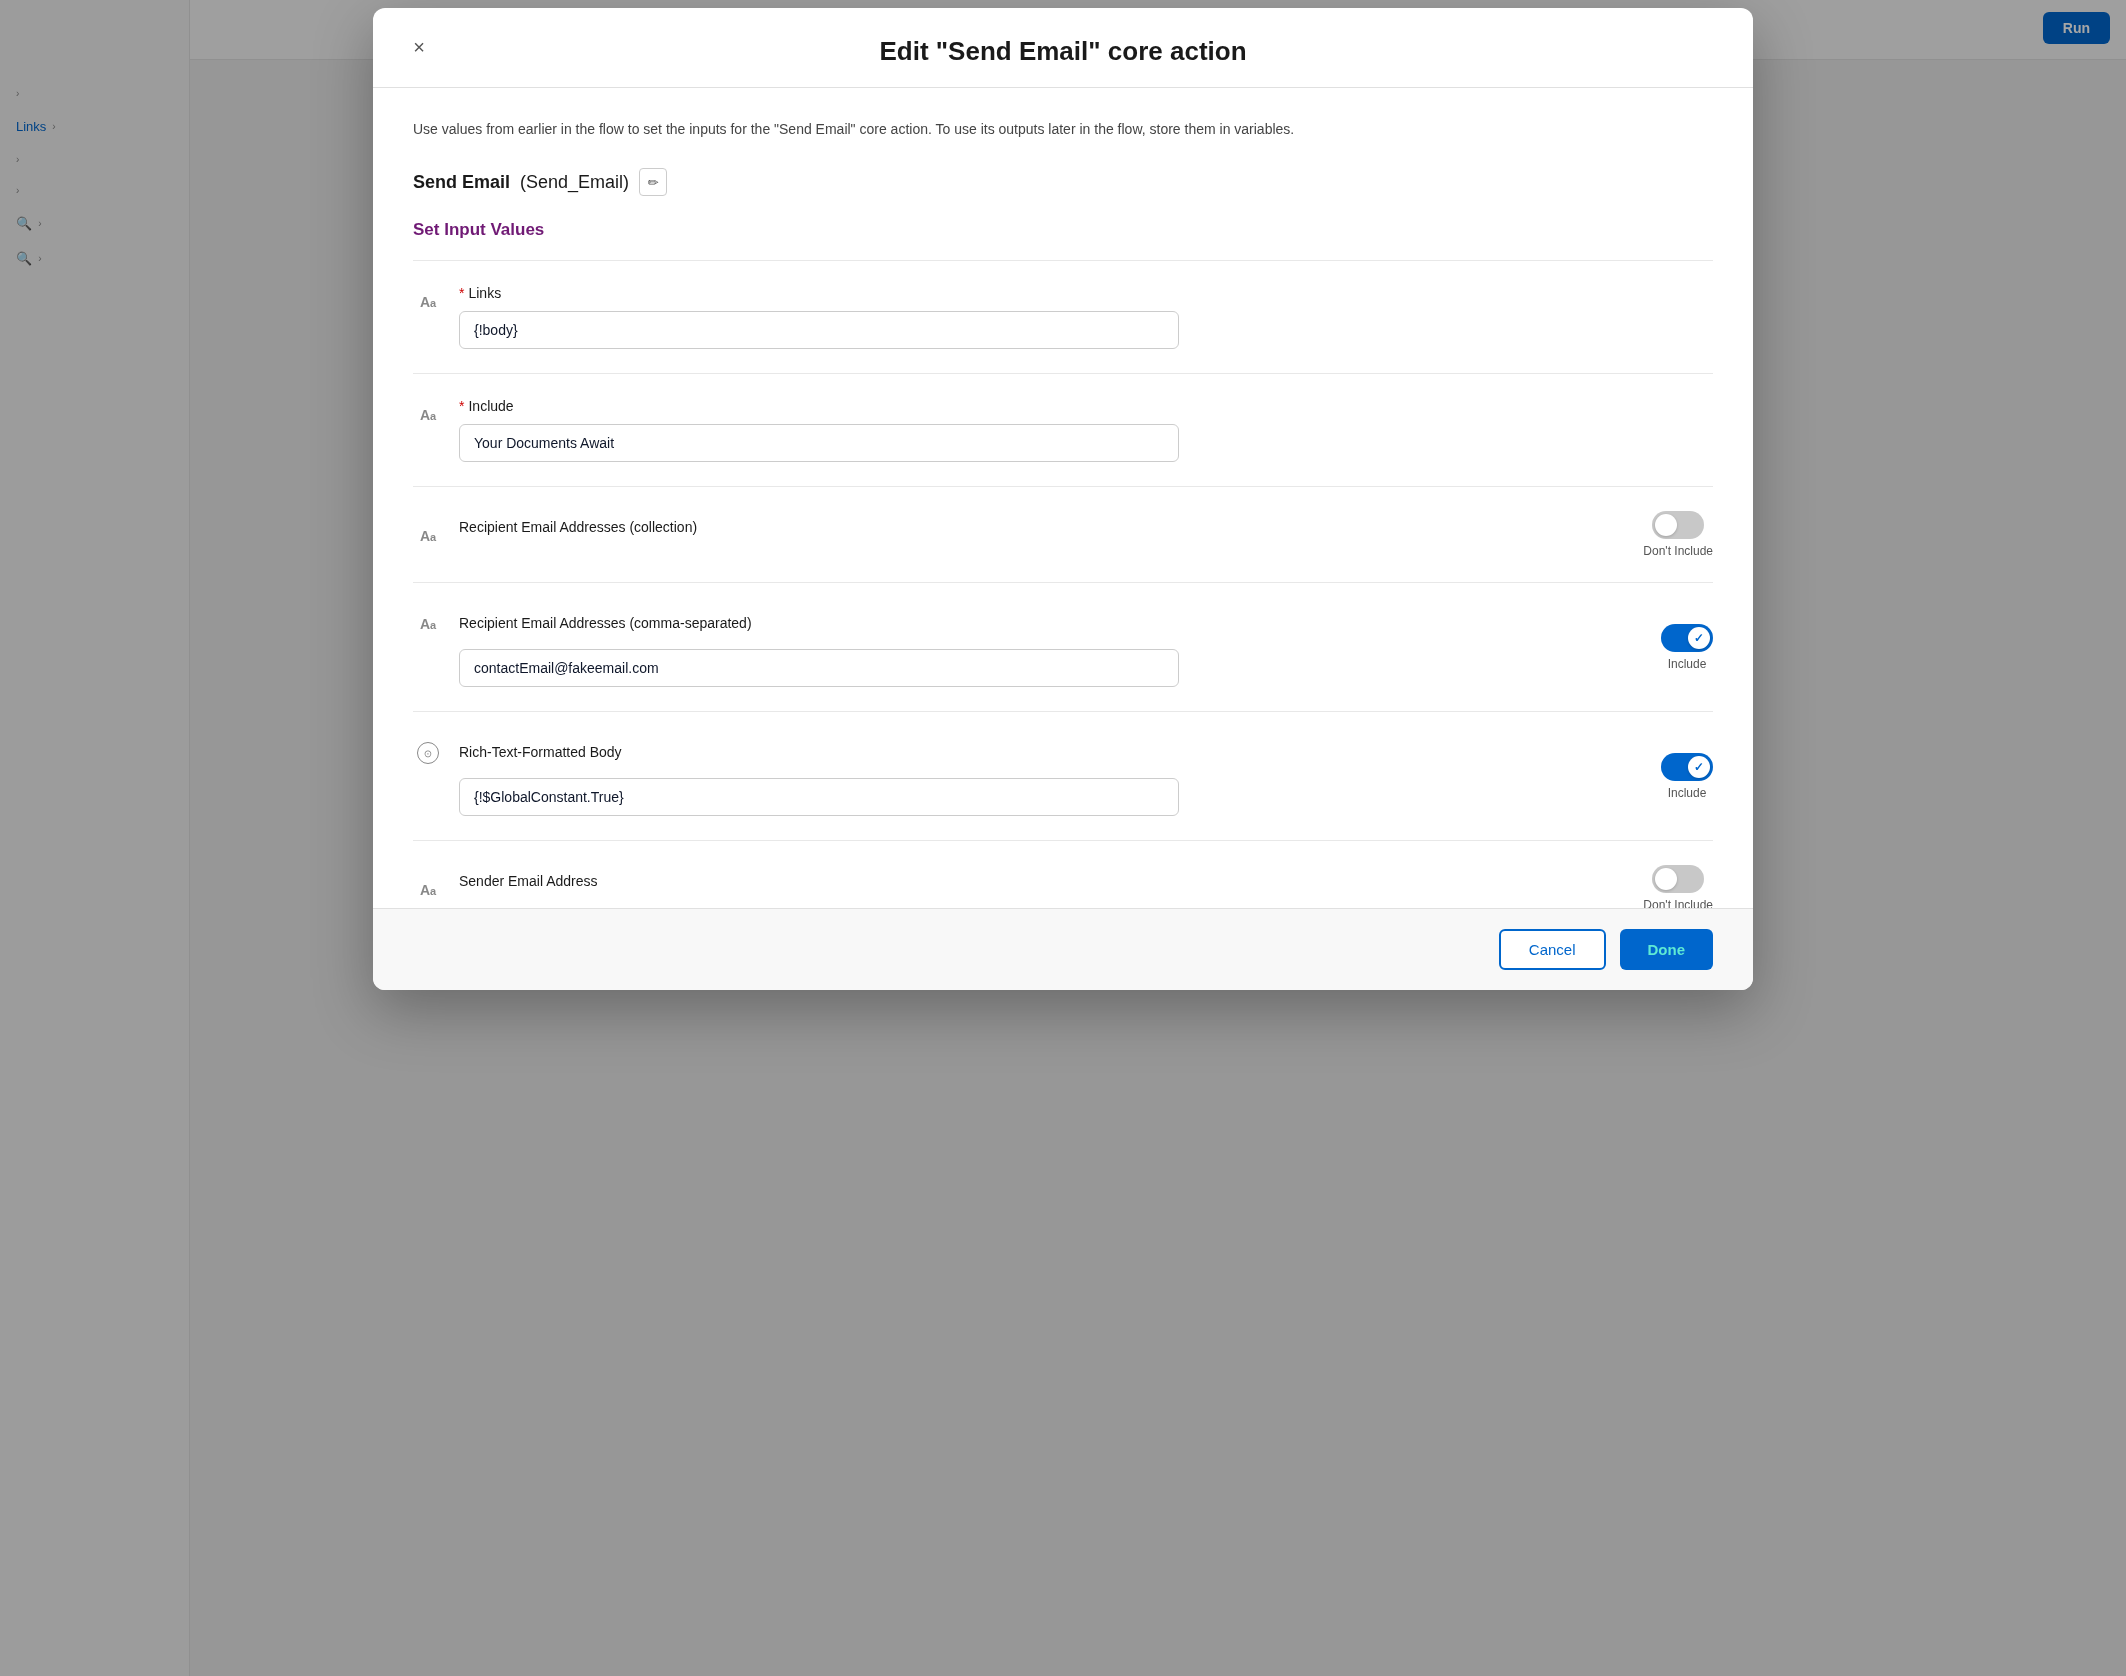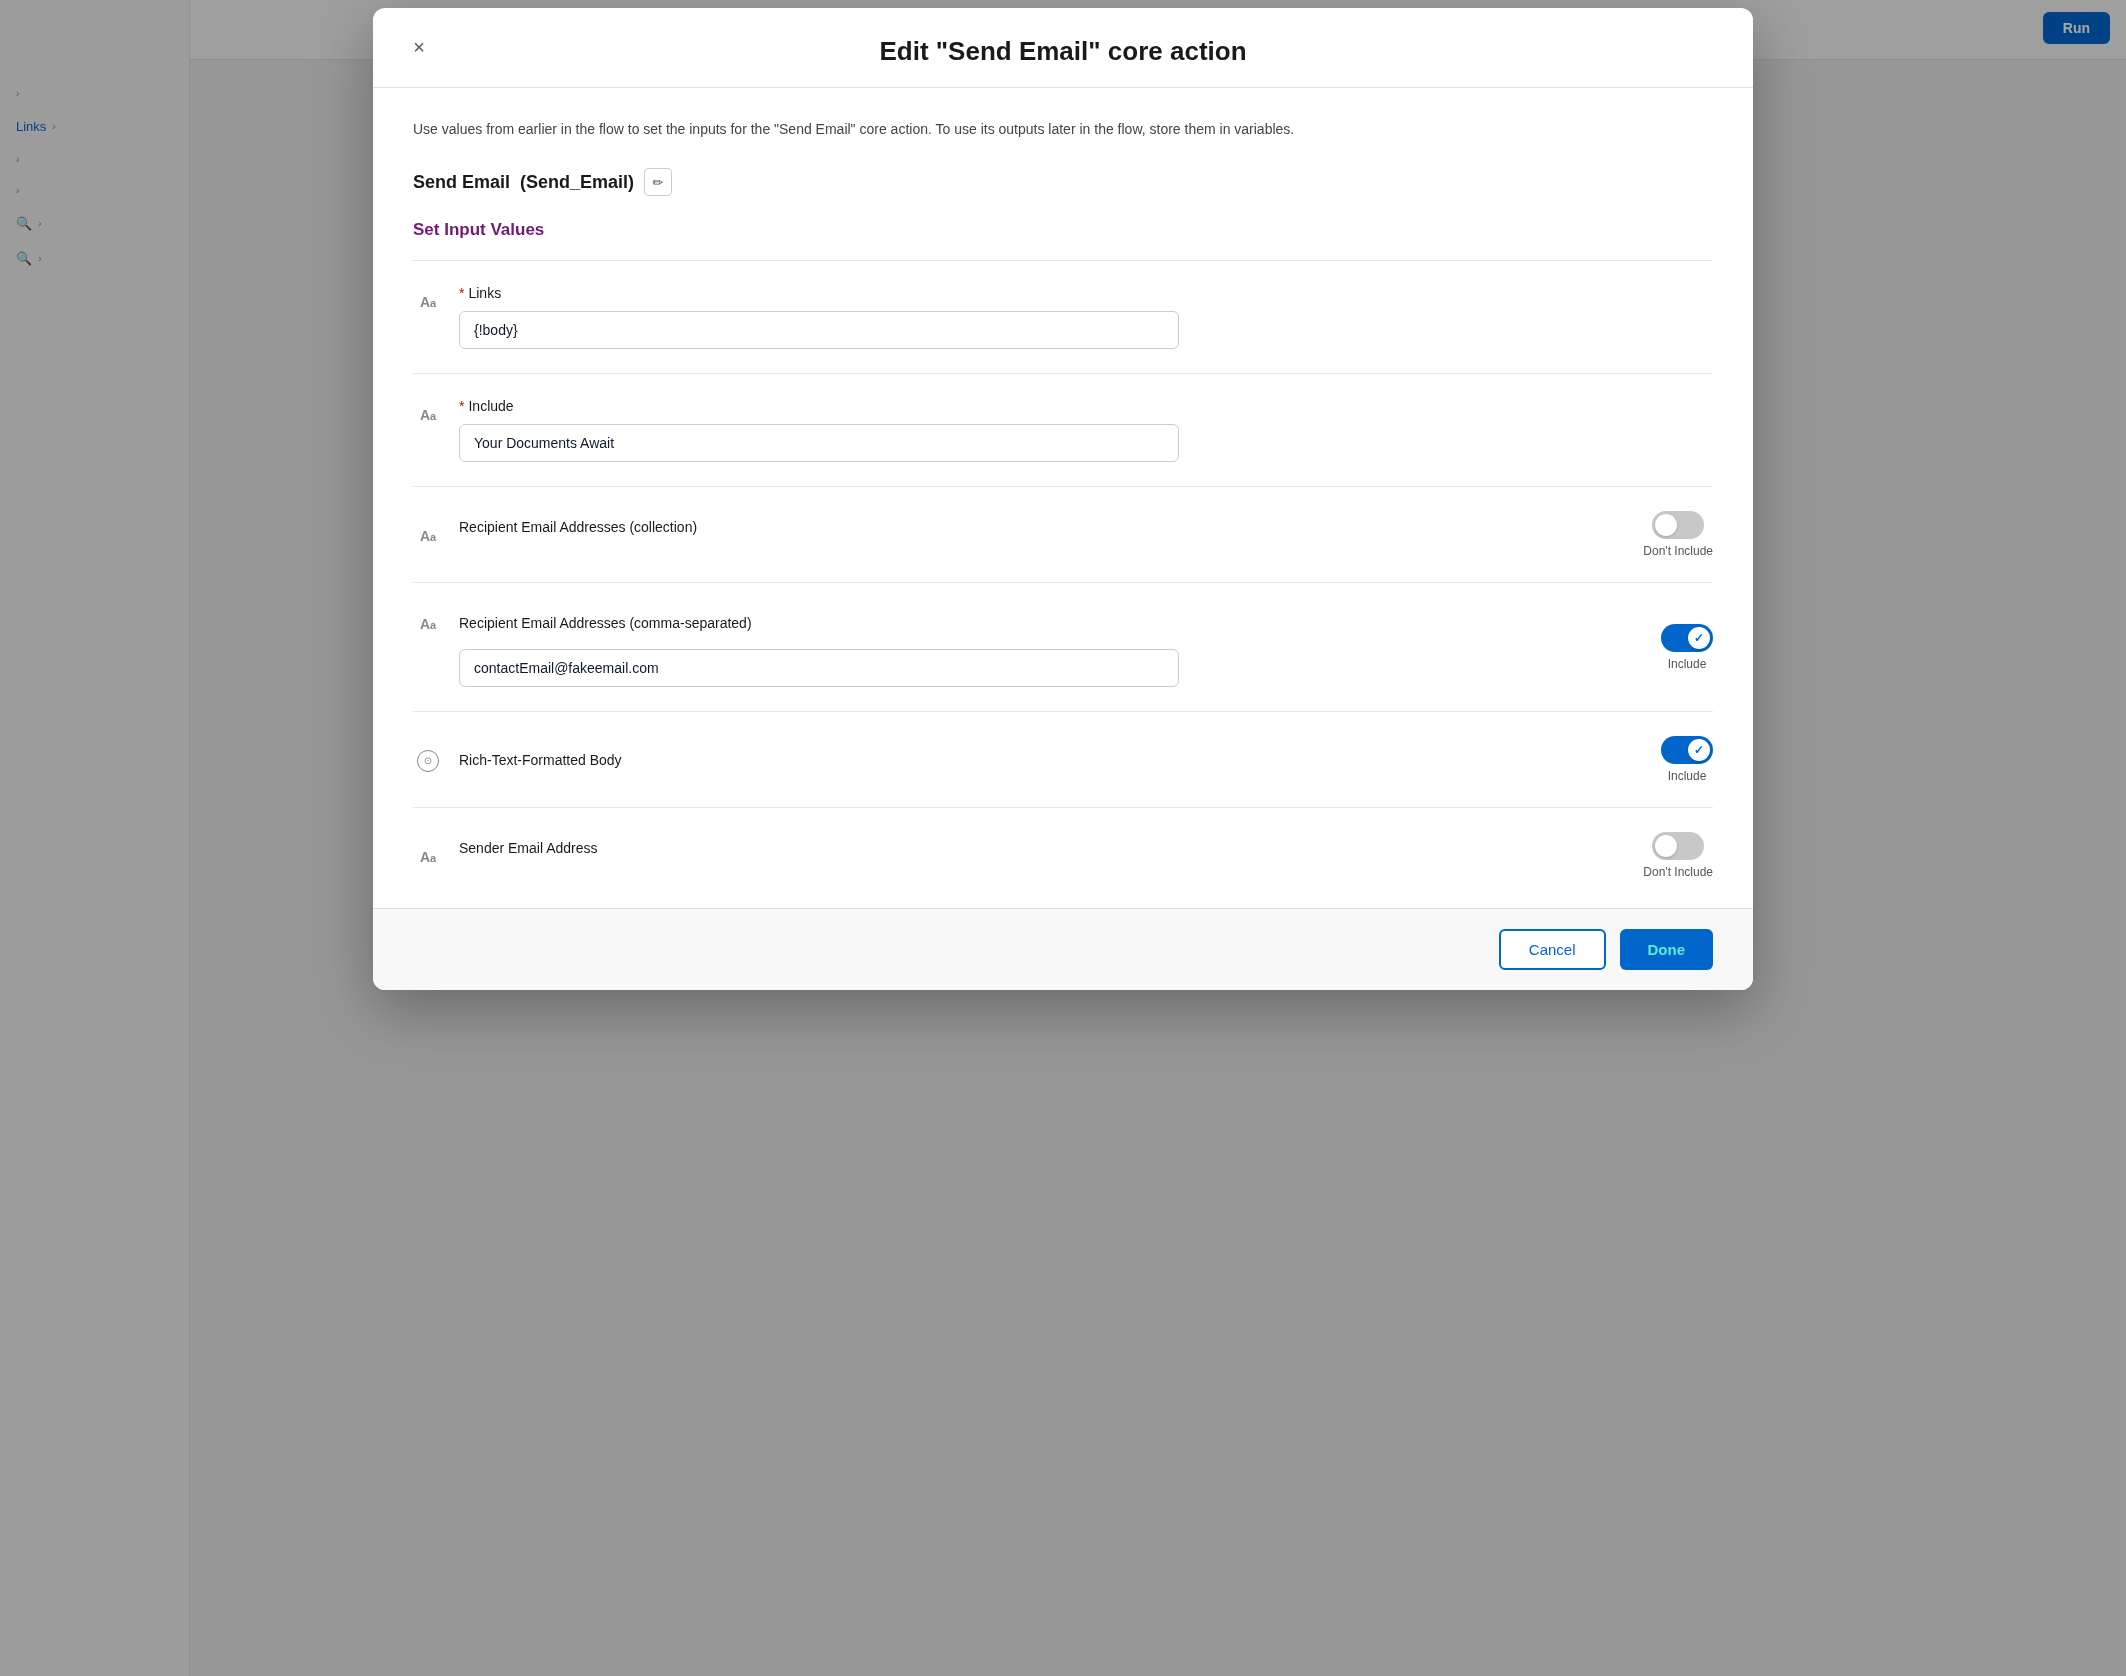--- a/index.html
+++ b/index.html
@@ -145,21 +145,21 @@
     .action-title {
       font-size: 18px;
       font-weight: 700;
       color: #1a1a1a;
       margin-bottom: 24px;
       display: flex;
       align-items: center;
       gap: 10px;
     }
     .action-title .normal-weight {
-      font-weight: 700;
+      font-weight: 400;
     }
     .edit-icon-btn {
       width: 28px; height: 28px;
       border: 1px solid #ccc;
       border-radius: 4px;
       background: white;
       cursor: pointer;
       display: flex; align-items: center; justify-content: center;
       font-size: 13px;
       color: #555;
@@ -489,20 +489,23 @@
       <div class="field-row with-toggle">
         <div class="left-field-group" style="flex-direction: column; gap: 0; align-items: flex-start;">
           <div style="display:flex; align-items:center; gap: 16px;">
             <div class="field-type-icon">
               <div class="rich-text-icon">⊙</div>
             </div>
             <div class="field-label" style="margin-bottom:0;">
               <span>Rich-Text-Formatted Body</span>
             </div>
           </div>
+          <div style="margin-left: 46px; margin-top: 10px;">
+            <input class="field-input" type="text" value="{!$GlobalConstant.True}" style="">
+          </div>
         </div>
         <div class="toggle-container">
           <label class="toggle">
             <input type="checkbox" checked="" style="">
             <div class="toggle-track on">
               <div class="toggle-thumb">
                 <span class="toggle-check">✓</span>
               </div>
             </div>
           </label>

